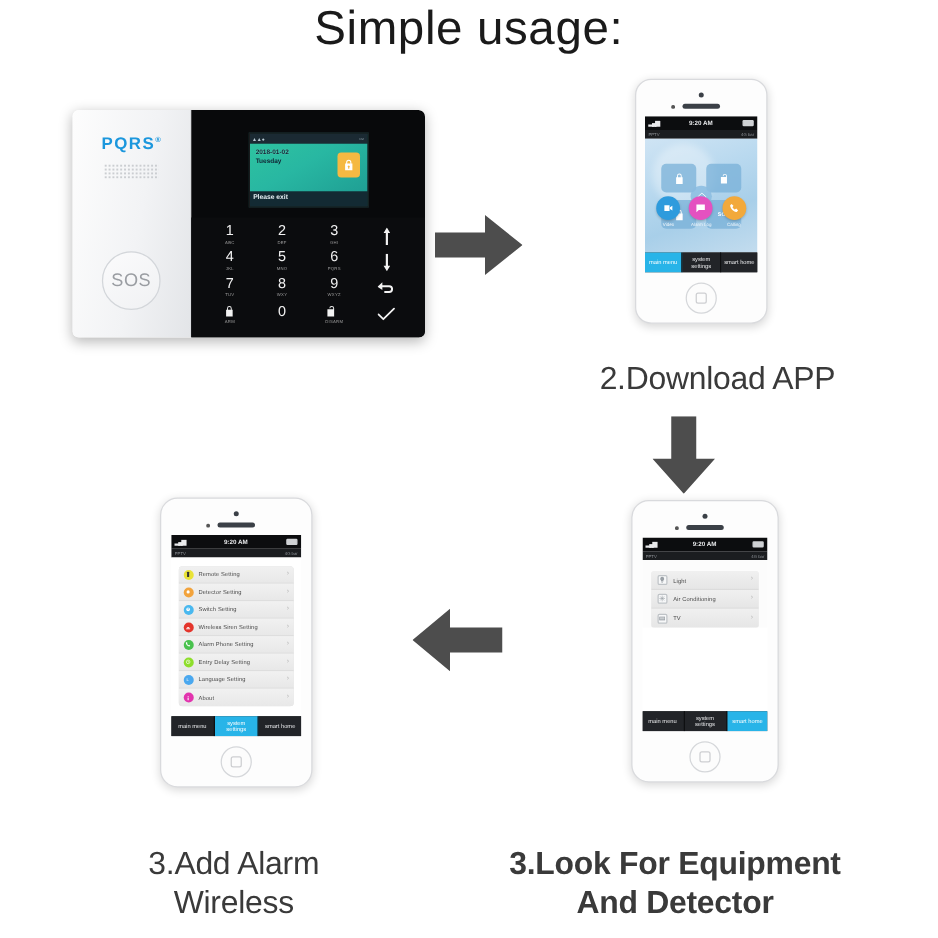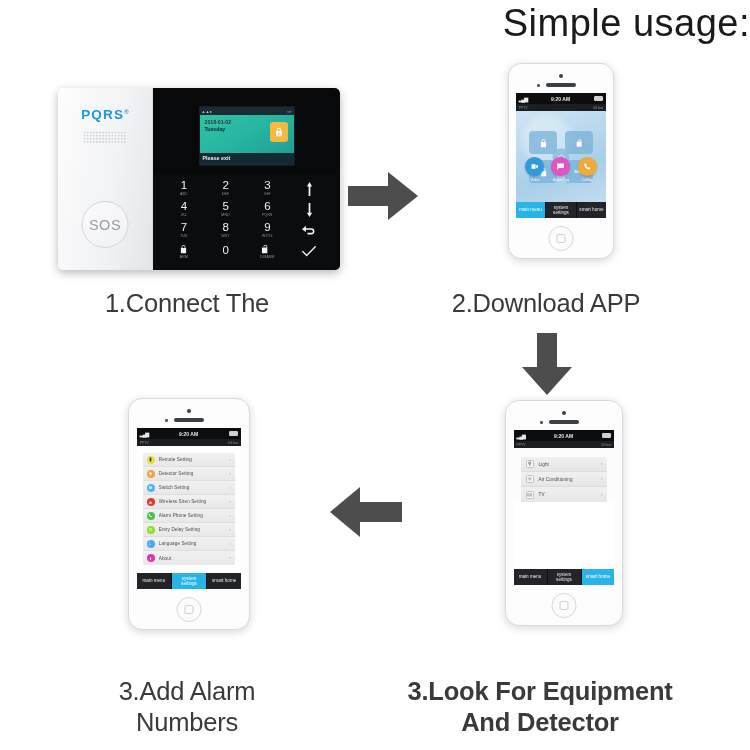--- a/index.html
+++ b/index.html
@@ -7,33 +7,33 @@
     width: 750px; height: 750px;
     background: #ffffff;
     font-family: "Liberation Sans", sans-serif;
     overflow: hidden;
   }
   .page { position: relative; width: 750px; height: 750px; background: #fff; }
 
   
   .title {
     position: absolute; top: 2px; left: 0; width: 750px;
-    text-align: right;
+    text-align: center;
     font-size: 38px; font-weight: 400; color: #1a1a1a;
     letter-spacing: 0.5px;
   }
 
   
   .caption {
     position: absolute; text-align: center;
     font-size: 25.5px; line-height: 31px; color: #3a3a3a;
     font-weight: 400; letter-spacing: -0.2px;
   }
   #cap1 { left: 42px;  top: 288px; width: 290px; }
-  #cap2 { left: 396px; top: 288px; width: 300px; }
+  #cap2 { left: 424px; top: 288px; width: 300px; }
   #cap4 { left: 42px;  top: 676px; width: 290px; }
   #cap3 { left: 375px; top: 676px; width: 330px; font-weight: bold; }
 
   
   .arrow { position: absolute; }
   .arrow svg { display: block; }
 
   
   .panel {
     position: absolute; left: 58px; top: 88px;
@@ -392,21 +392,20 @@
         <div class="key">
           <svg width="14" height="11" viewBox="0 0 18 14">
               <path d="M1 7 L6 12 L17 1" stroke="#f2f2f2" stroke-width="1.8" fill="none" stroke-linecap="round" stroke-linejoin="round"></path>
             </svg>
         </div>
       </div>
     </div>
   </div>
 
   <div class="caption" id="cap1">
-    <div>1.Connect The</div>
   </div>
 
   <div class="arrow" style="left:348px; top:172px;">
     <svg width="70" height="48" viewBox="0 0 70 48">
       <path d="M0 14 H40 V0 L70 24 L40 48 V34 H0 Z" fill="#4d4d4d"></path>
     </svg>
   </div>
 
   <svg class="hand" viewBox="0 0 220 230">
     <g fill="#f0cdb8">
@@ -701,16 +700,16 @@
         <div class="tab">smart home</div>
       </div>
     </div>
     <div class="iph-home">
         <i></i>
       </div>
   </div>
 
   <div class="caption" id="cap4">
     <div>3.Add Alarm</div>
-    <div>Numbers</div>
+    <div>Wireless</div>
   </div>
 
 </div>
 
 </body></html>

